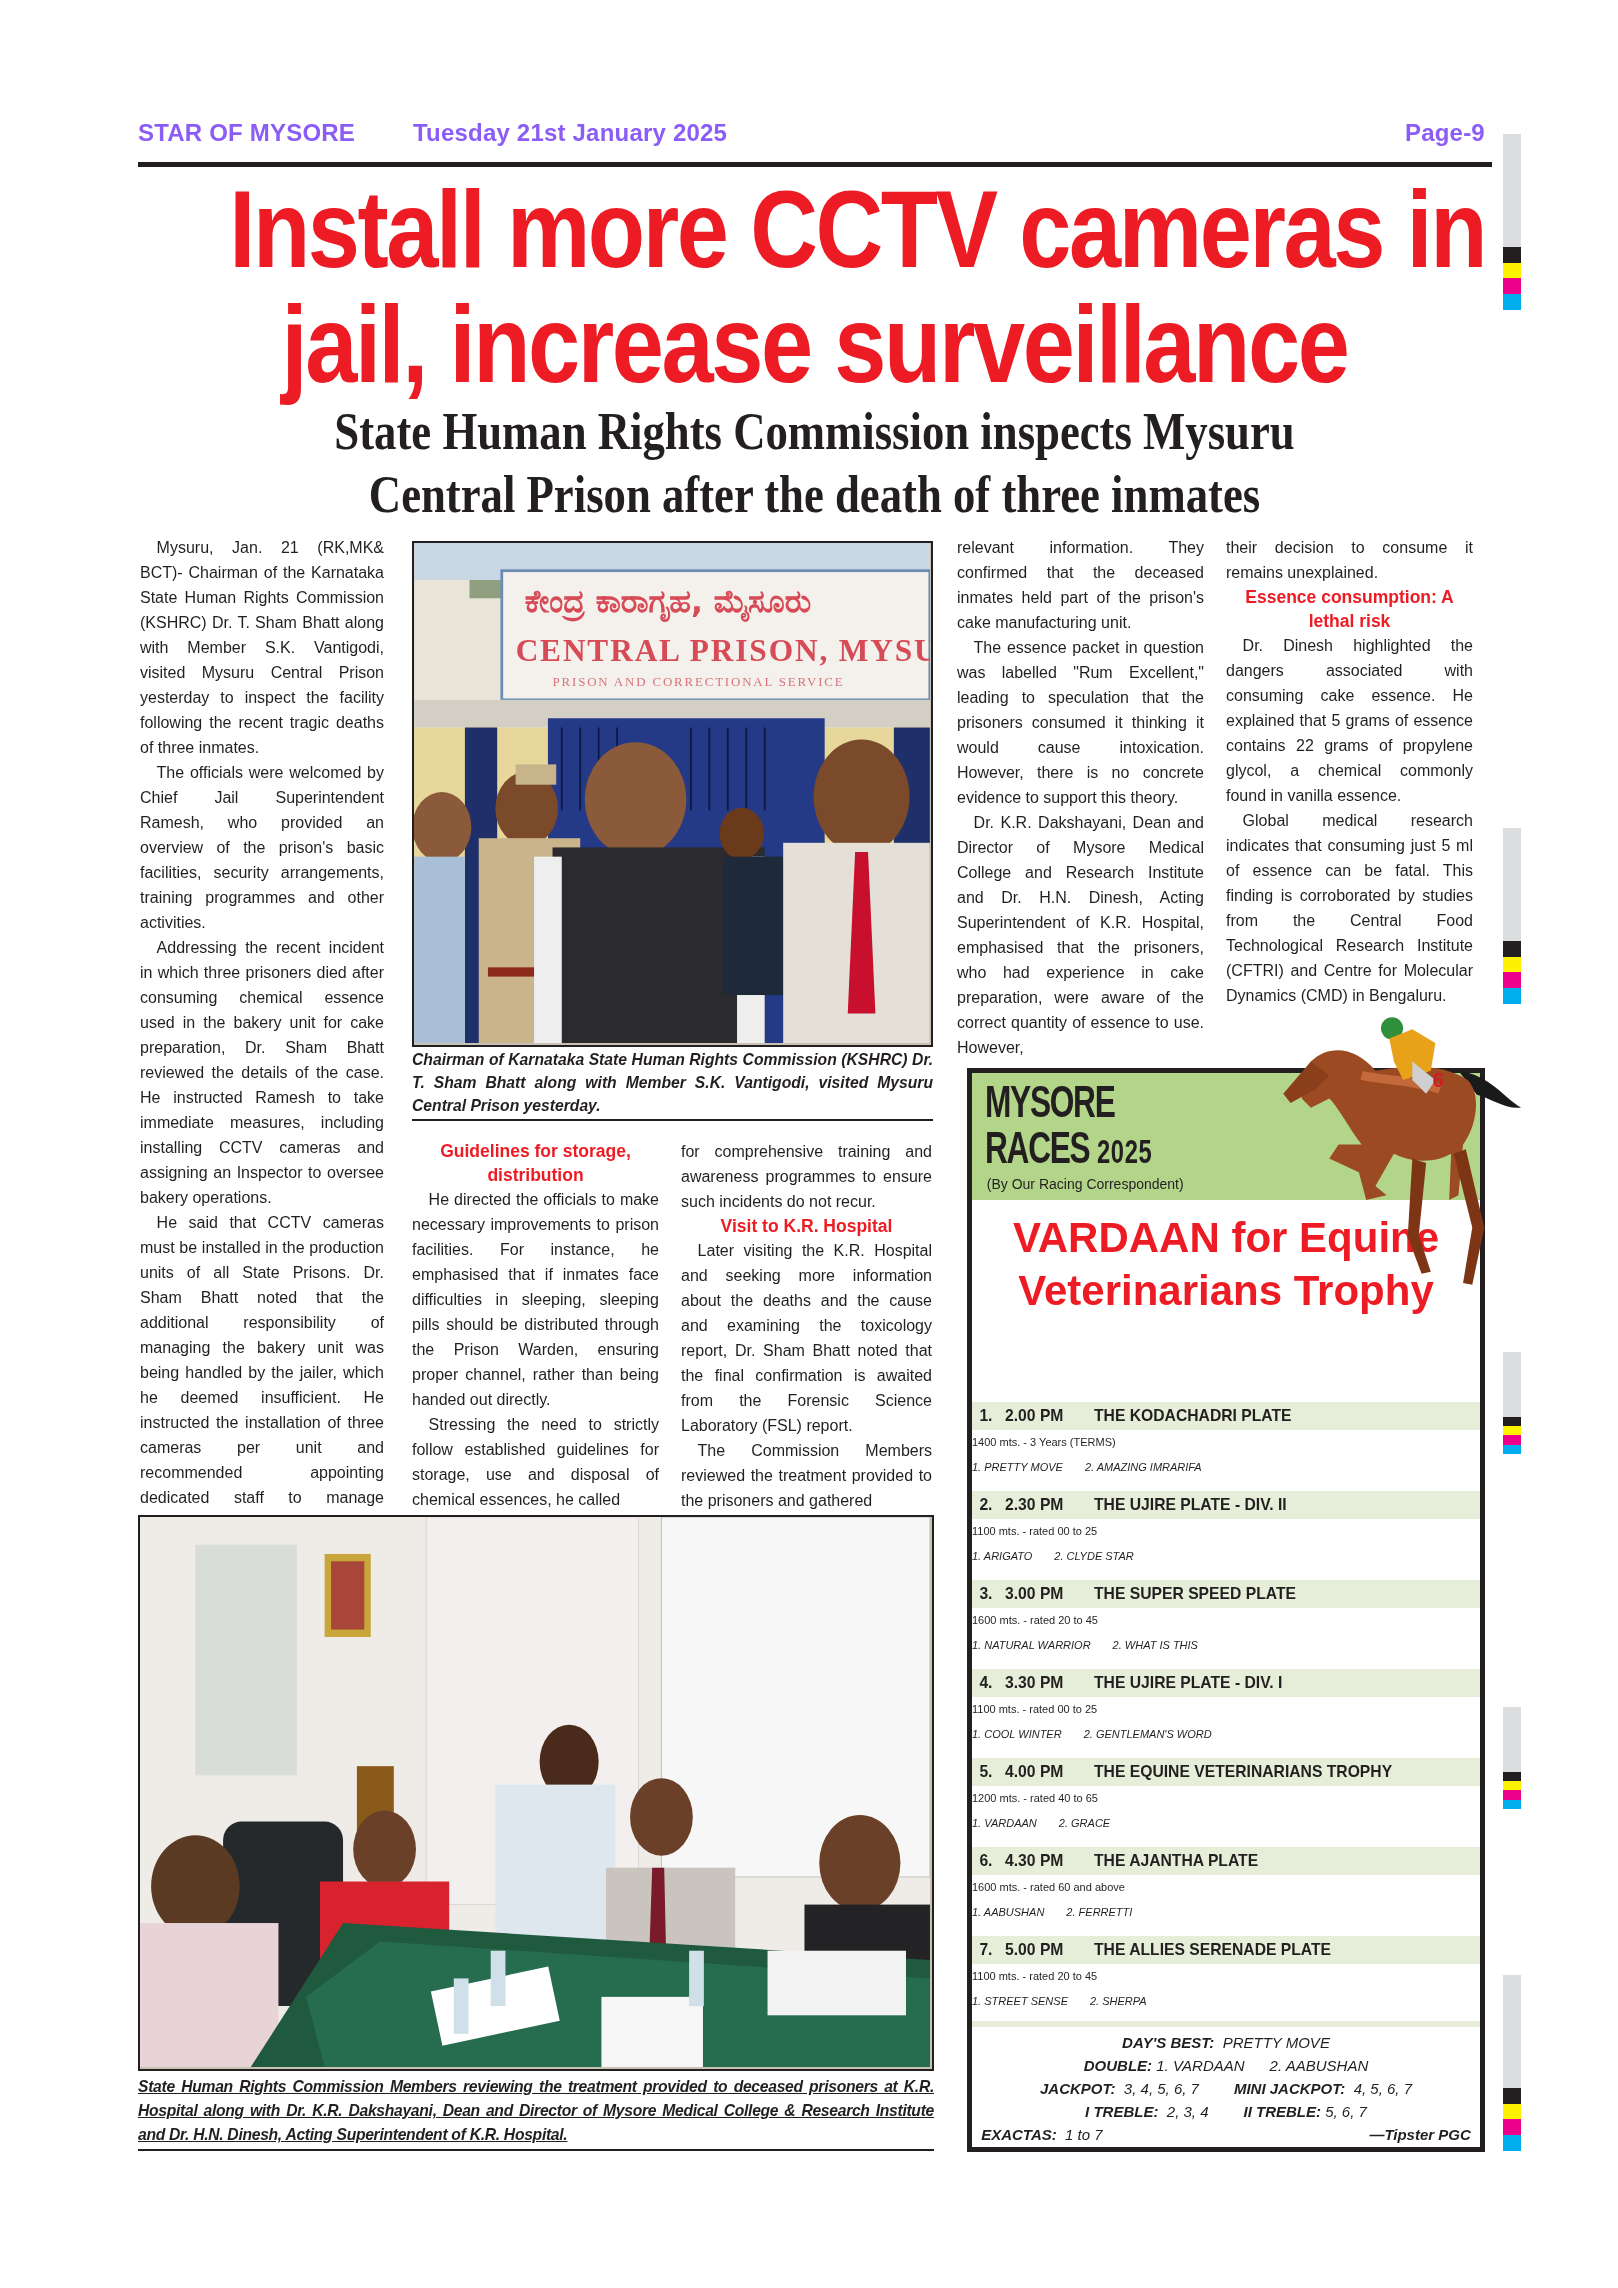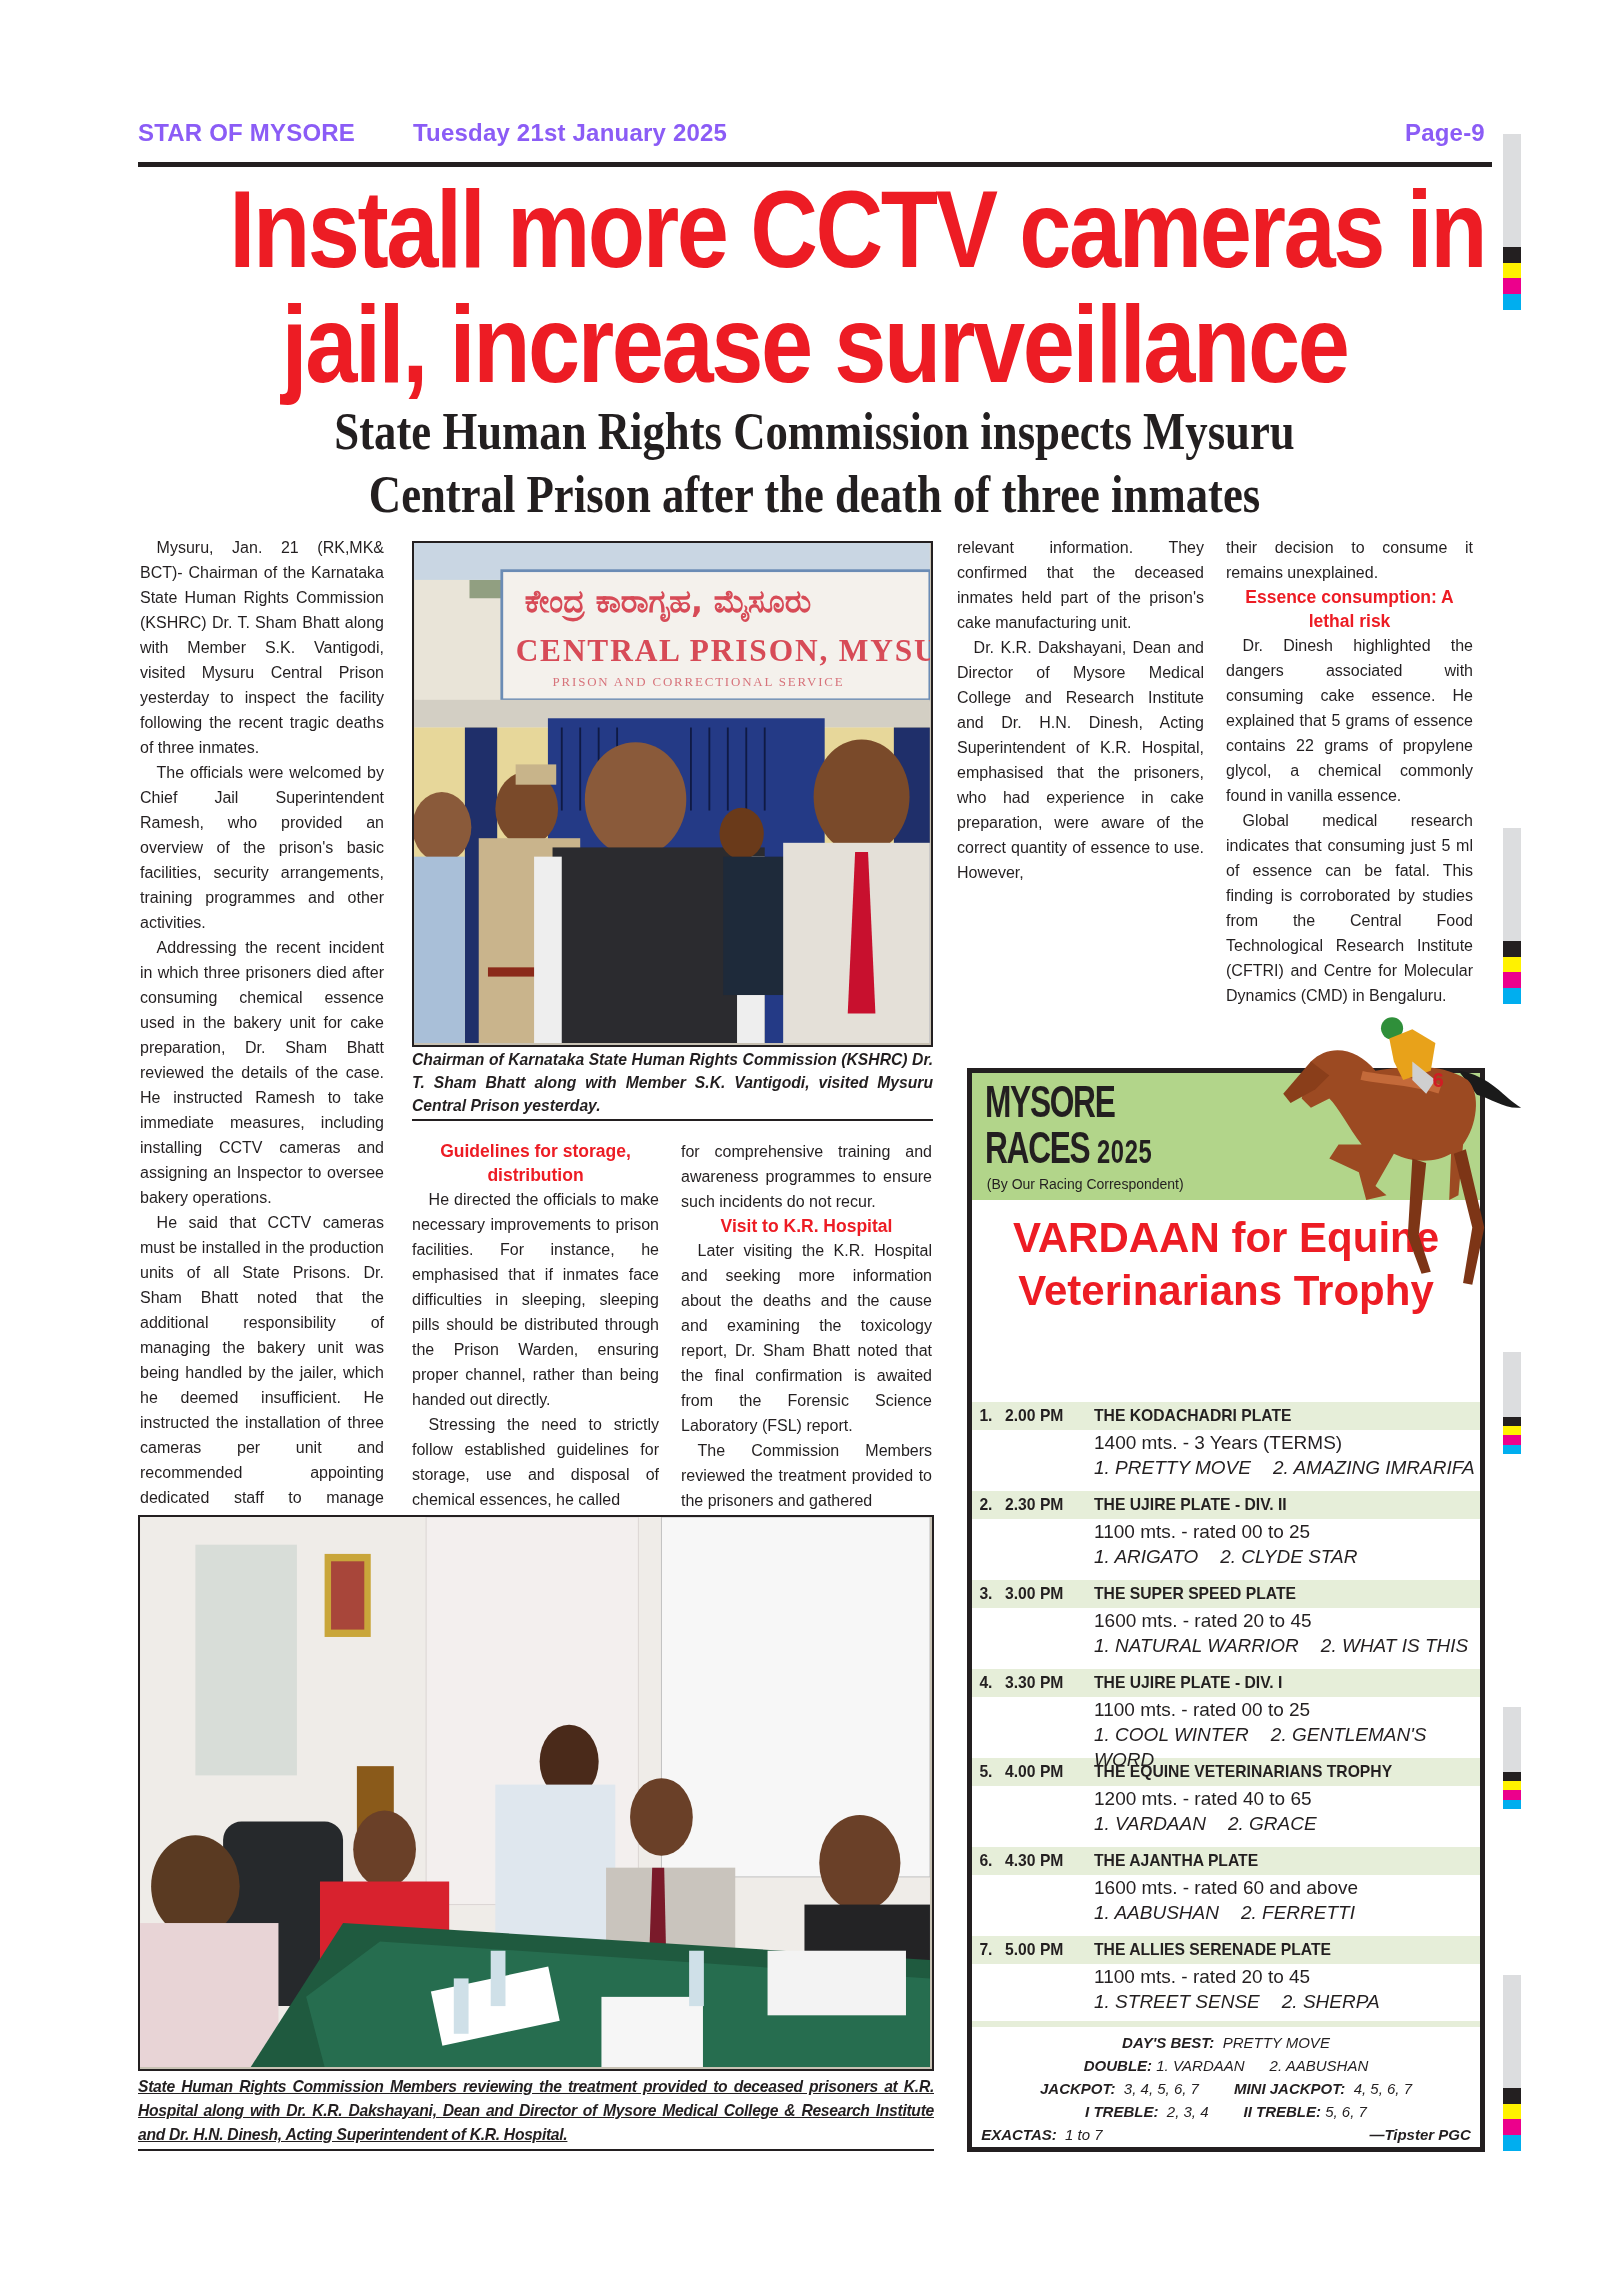--- a/index.html
+++ b/index.html
@@ -46,21 +46,21 @@
   .races-title .yr { font-size: 33px; letter-spacing: 0.9px; }
   .races-corr { position: absolute; left: 14.8px; top: 103px; font-size: 14px; color: #231f20; }
   .races-head { position: absolute; left: 0; right: 0; top: 138px; text-align: center; color: #ed1c24; font-weight: bold; font-size: 42px; line-height: 53px; }
   .races-intro { position: absolute; left: 0; right: 0; top: 249px; text-align: center; font-weight: bold; font-size: 17.5px; line-height: 27px; color: #231f20; }
   .race-list { position: absolute; left: 0; right: 0; top: 329px; }
   .race { height: 89px; }
   .race-head { height: 28px; background: #e6eed9; display: flex; align-items: center; font-weight: bold; font-size: 15.7px; }
   .race-num { width: 33px; padding-left: 7.4px; }
   .race-time { width: 89px; }
   .race-name { }
-  .race-meta, .race-tips { padding-left: 122px; font-size: 19px; line-height: 25px; }
+  .race-meta, .race-tips { font-size: 11px; line-height: 25px; }
   .race-tips { font-style: italic; }
   .race-tips span + span { margin-left: 22px; }
   .races-sep { position: absolute; left: 0; right: 0; top: 948px; height: 5.5px; background: #e6eed9; }
   .races-foot { position: absolute; left: 0; right: 0; top: 958px; font-size: 15px; line-height: 23px; font-style: italic; text-align: center; }
   .races-foot b { font-weight: bold; }
   .races-foot .row2 span + span { margin-left: 35px; }
   .races-foot .last { display: flex; justify-content: space-between; padding: 0 9.2px; }
 
   
   .horse { left: 1274px; top: 1006px; width: 249px; height: 314px; }
@@ -143,20 +143,21 @@
 
 <div class="abs col" style="left:681px; top:1139px; width:251px;">
   <p class="ni">for comprehensive training and awareness programmes to ensure such incidents do not recur.</p>
   <p class="subhead">Visit to K.R. Hospital</p>
   <p>Later visiting the K.R. Hospital and seeking more information about the deaths and the cause and examining the toxicology report, Dr. Sham Bhatt noted that the final confirmation is awaited from the Forensic Science Laboratory (FSL) report.</p>
   <p>The Commission Members reviewed the treatment provided to the prisoners and gathered</p>
 </div>
 
 <div class="abs col" style="left:957px; top:535px; width:247px;">
   <p class="ni">relevant information. They confirmed that the deceased inmates held part of the prison's cake manufacturing unit.</p>
+  <p>The essence packet in question was labelled "Rum Excellent," leading to speculation that the prisoners consumed it thinking it would cause intoxication. However, there is no concrete evidence to support this theory.</p>
   <p>Dr. K.R. Dakshayani, Dean and Director of Mysore Medical College and Research Institute and Dr. H.N. Dinesh, Acting Superintendent of K.R. Hospital, emphasised that the prisoners, who had experience in cake preparation, were aware of the correct quantity of essence to use. However,</p>
 </div>
 
 <div class="abs col" style="left:1226px; top:535px; width:247px;">
   <p class="ni">their decision to consume it remains unexplained.</p>
   <p class="subhead">Essence consumption: A lethal risk</p>
   <p>Dr. Dinesh highlighted the dangers associated with consuming cake essence. He explained that 5 grams of essence contains 22 grams of propylene glycol, a chemical commonly found in vanilla essence.</p>
   <p>Global medical research indicates that consuming just 5 ml of essence can be fatal. This finding is corroborated by studies from the Central Food Technological Research Institute (CFTRI) and Centre for Molecular Dynamics (CMD) in Bengaluru.</p>
 </div>
 

